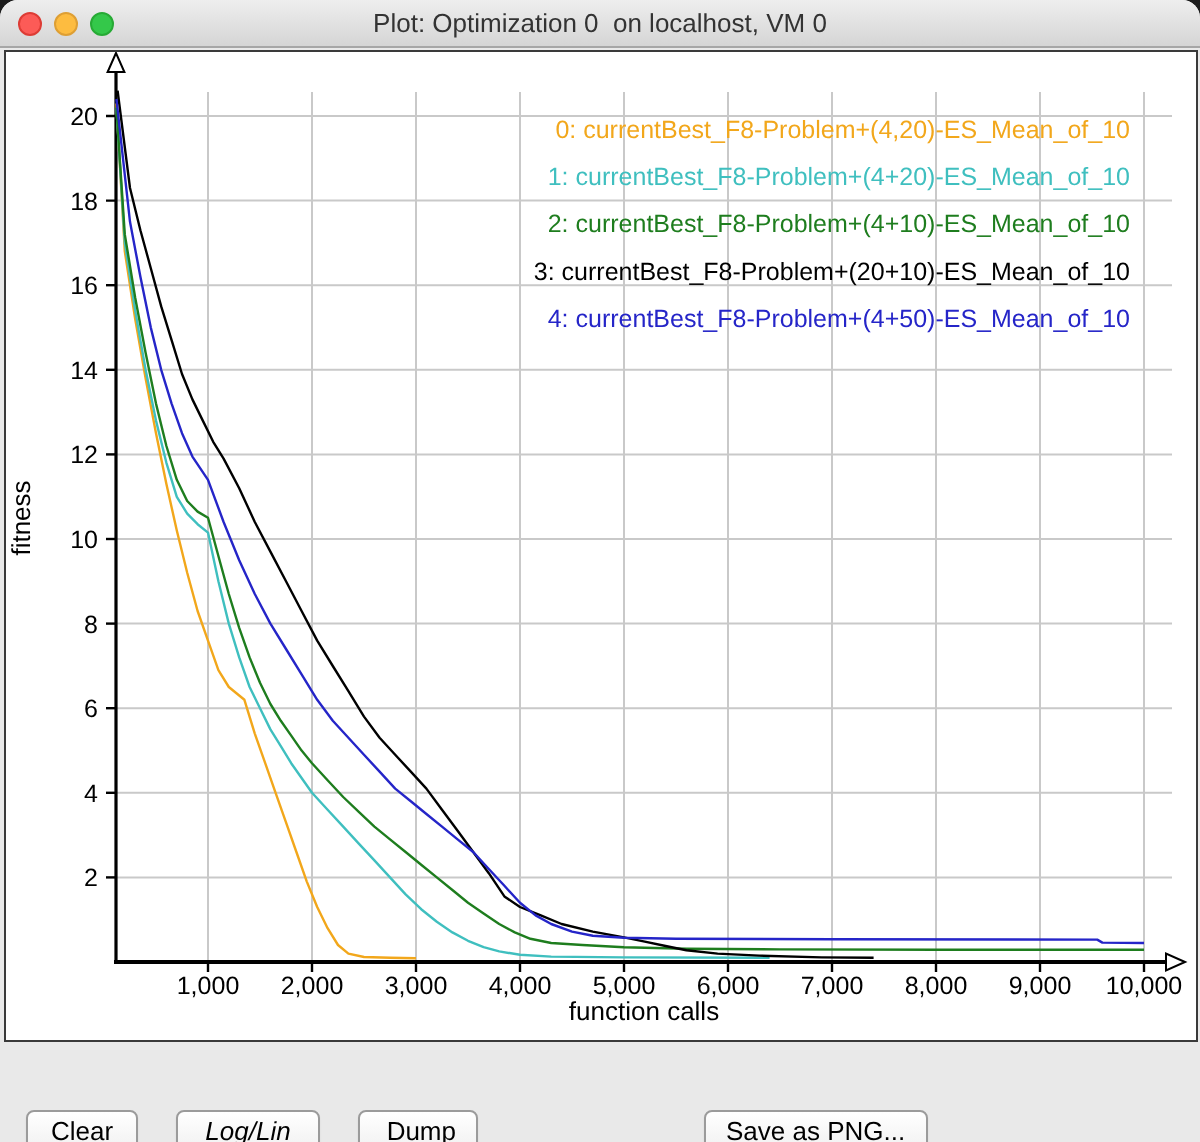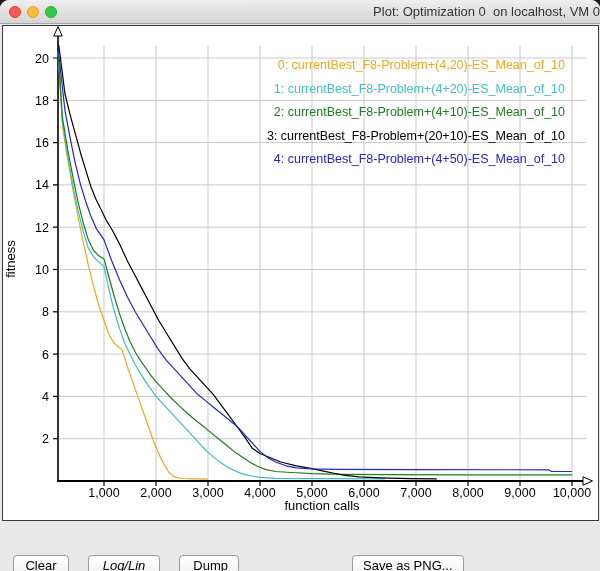--- a/index.html
+++ b/index.html
@@ -8,21 +8,21 @@
     border-radius:9px 9px 0 0;overflow:hidden;
     font-family:"Liberation Sans", sans-serif;
   }
   .titlebar{
     position:absolute;left:0;top:0;width:600px;height:23px;
     background:linear-gradient(#eeeeee,#d5d5d5);
     border-bottom:1px solid #a6a6a6;
   }
   .title{
     position:absolute;left:0;top:0;width:100%;height:23px;line-height:24px;
-    text-align:right;font-size:13px;color:#333;white-space:pre;
+    text-align:center;font-size:13px;color:#333;white-space:pre;
   }
   .lights{position:absolute;left:9px;top:5.5px;display:flex;gap:6px;}
   .light{width:12px;height:12px;border-radius:50%;box-sizing:border-box;}
   .light.red{background:#fc5b57;border:1px solid #dd3c35;}
   .light.yellow{background:#fdbc40;border:1px solid #de9f34;}
   .light.green{background:#34c84a;border:1px solid #27aa35;}
   .plot-panel{
     position:absolute;left:2px;top:25px;width:595px;height:494px;
     background:#ffffff;border:1px solid #3a3a3a;box-sizing:content-box;
   }

